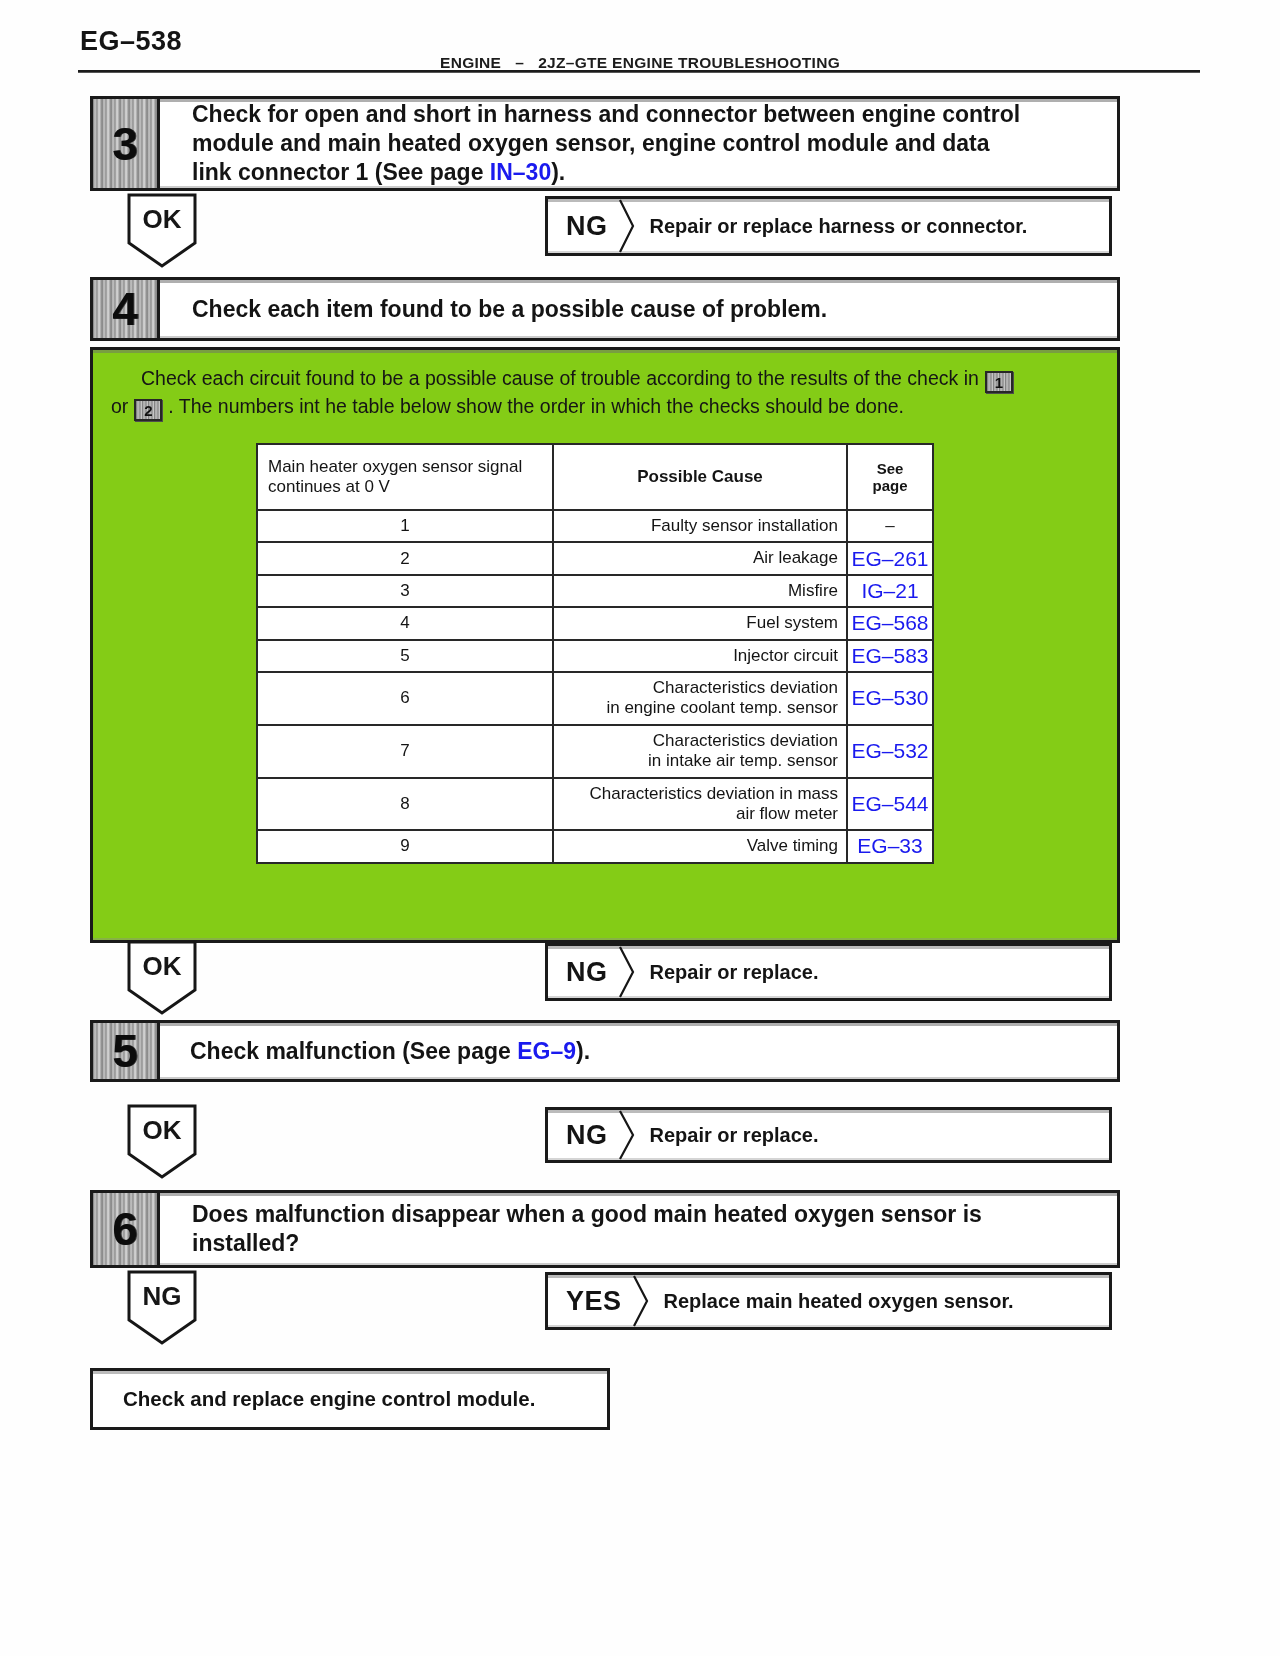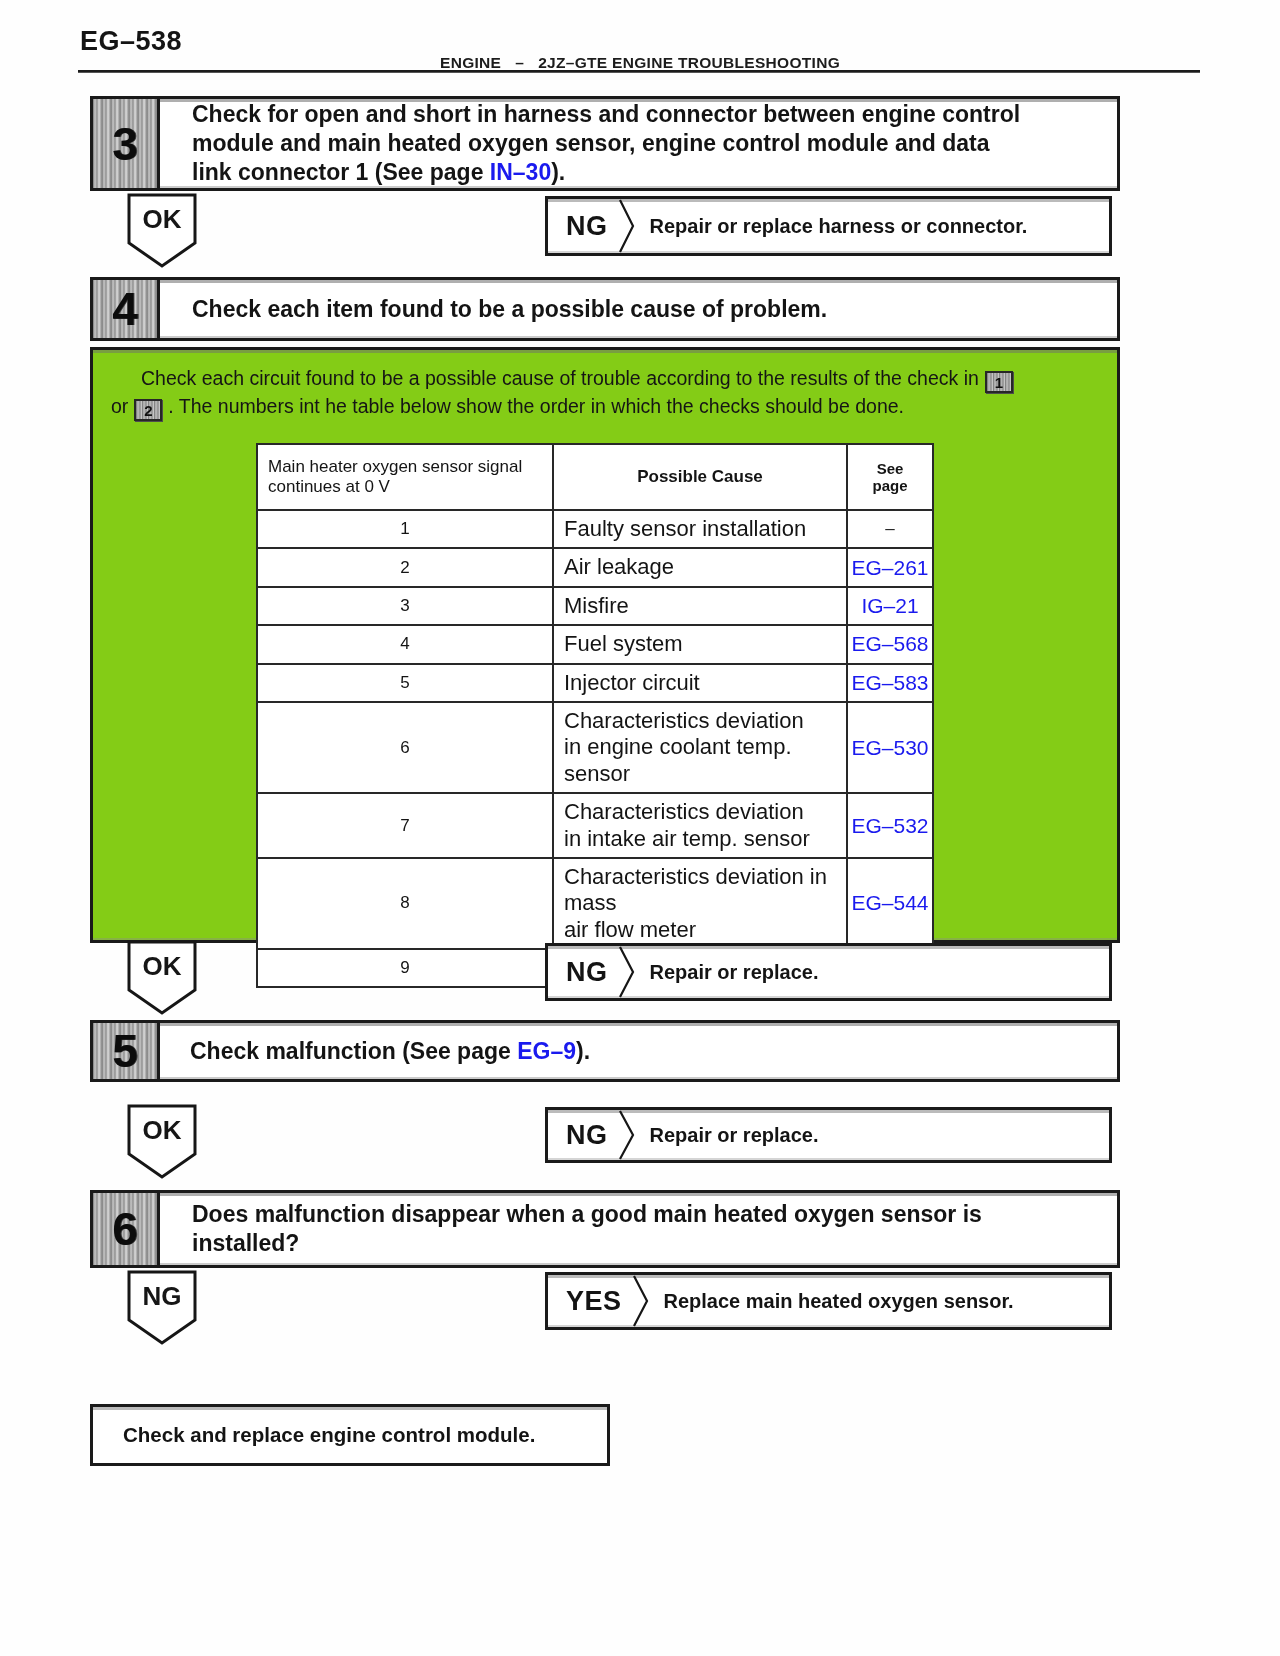--- a/index.html
+++ b/index.html
@@ -65,32 +65,31 @@
     background: repeating-linear-gradient(90deg, #6f6f6f 0px, #c2c2c2 2px, #8a8a8a 4px, #d8d8d8 6px);
     font-weight: bold; font-size: 15px; line-height: 19px; text-align: center; color: #101010;
   }
 
   .cause-table { border-collapse: collapse; margin: 22px 0 0 163px; font-size: 17px; background: #fff; }
   .cause-table th, .cause-table td { border: 2px solid #282828; }
   .th-signal { width: 296px; font-weight: normal; font-size: 17px; line-height: 1.2; padding: 5px 10px; text-align: left; }
   .th-cause  { width: 294px; font-weight: bold; font-size: 17px; text-align: center; padding: 22px 8px; }
   .th-see    { width: 86px;  font-weight: bold; font-size: 15px; line-height: 1.15; text-align: center; white-space: pre-line; padding: 4px 2px; }
   .td-order  { text-align: center; padding: 5px 4px; font-size: 17px; }
-  .td-cause  { padding: 5px 8px 5px 10px; line-height: 1.2; white-space: pre-line; font-size: 22px; }
+  .td-cause  { padding: 5px 8px 5px 10px; line-height: 1.2; white-space: pre-line; font-size: 17px; text-align: right; }
   .td-page   { text-align: center; font-size: 21px; color: #1a1aee; padding: 2px 1px; }
   .td-page.dash { color: #222222; font-size: 17px; }
 
   
   .final-box {
     position: absolute; left: 90px; top: 1368px; width: 520px; height: 62px;
     border: 3px solid #1a1a1a; background: #fff;
     display: flex; align-items: center; padding-left: 30px;
     font-weight: bold; font-size: 20.5px;
     box-shadow: inset 0 3px 0 rgba(120,120,120,0.5);
-    margin-top: 36px;
   }
 </style>
 </head>
 <body>
 
 <div class="page">
 
   <div class="page-code">EG–538</div>
   <div class="center-header">
     <span>ENGINE</span><span class="sep">–</span><span>2JZ–GTE ENGINE TROUBLESHOOTING</span>

